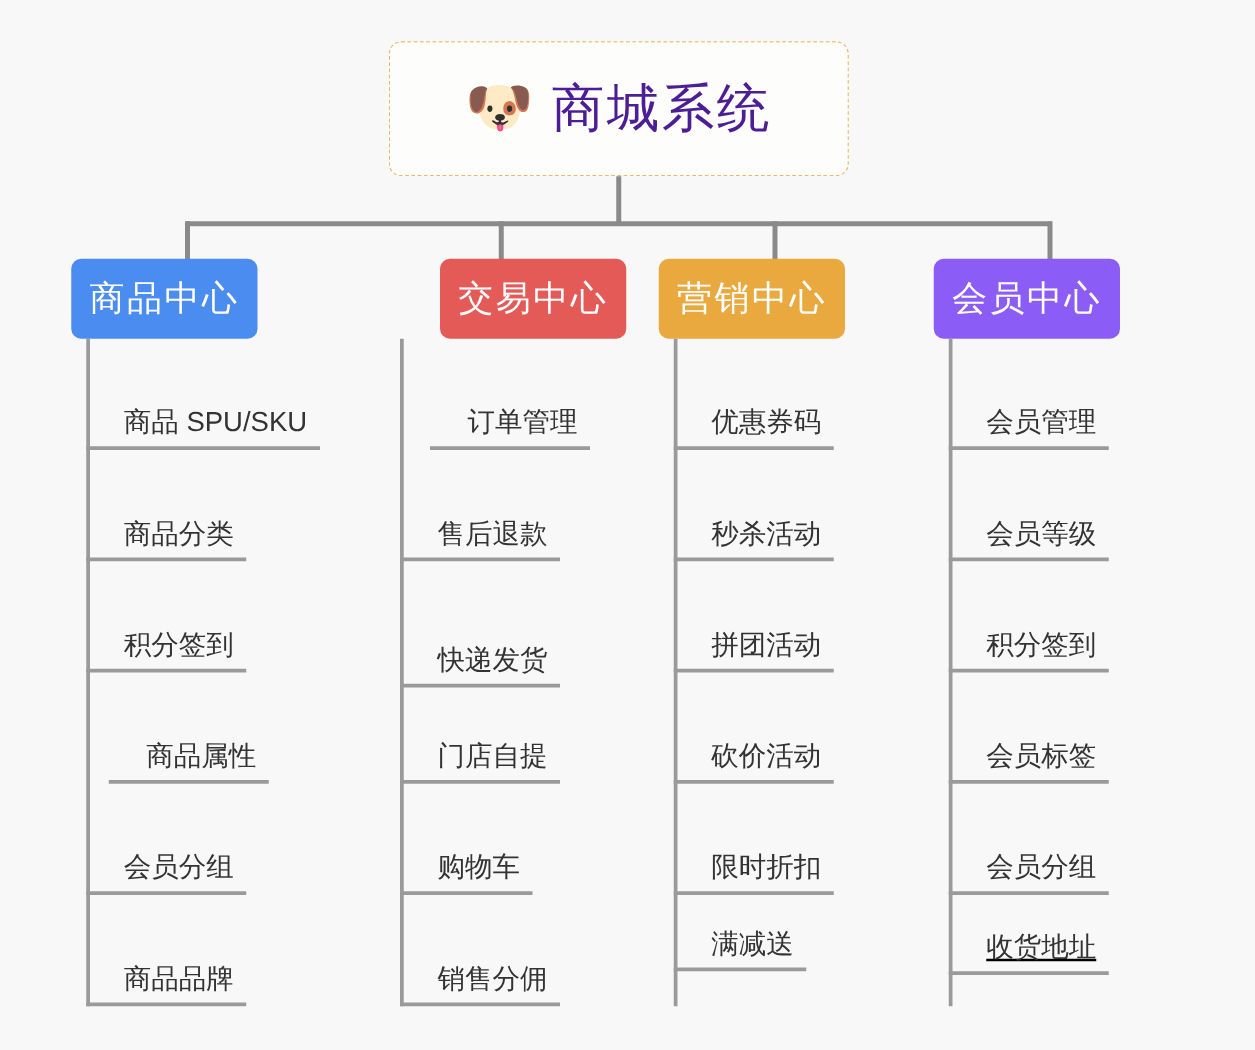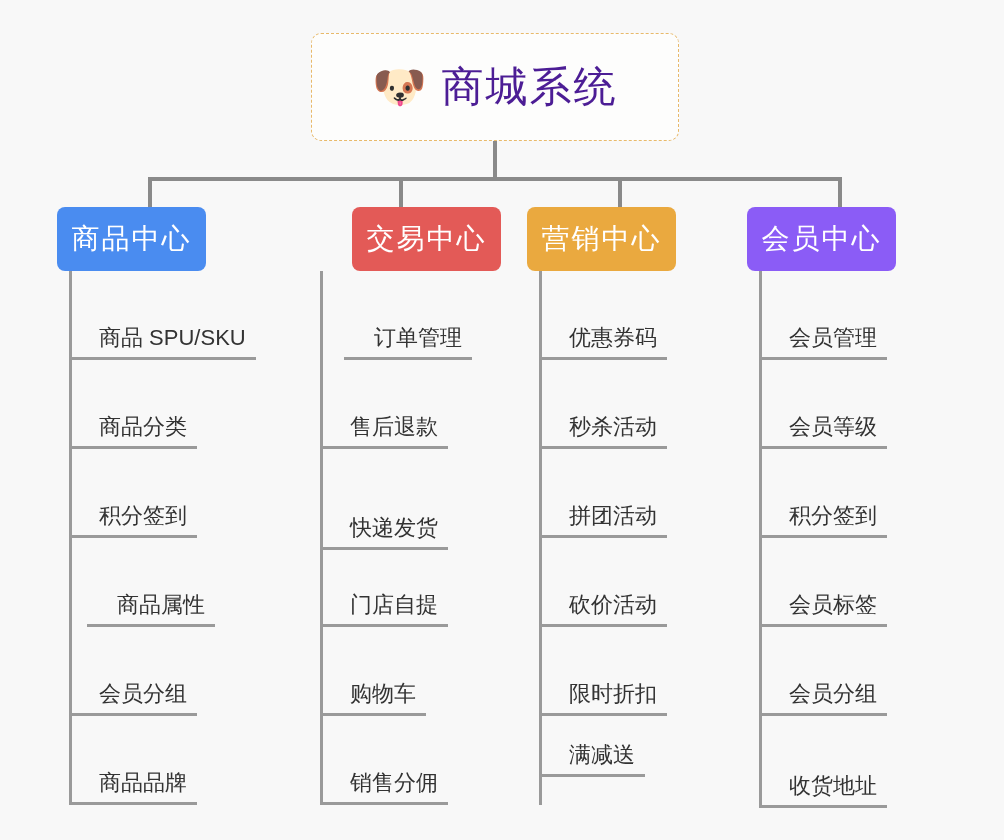--- a/index.html
+++ b/index.html
@@ -224,19 +224,19 @@
         </div>
         <div class="leaf" style="top: 178px;">
           <span class="leaf-label">积分签到</span>
         </div>
         <div class="leaf" style="top: 267px;">
           <span class="leaf-label">会员标签</span>
         </div>
         <div class="leaf" style="top: 356px;">
           <span class="leaf-label">会员分组</span>
         </div>
-        <div class="leaf" style="top: 448px;">
+        <div class="leaf" style="top: 420px; text-decoration: underline;">
           <span class="leaf-label">收货地址</span>
         </div>
       </div>
     </div>
 
 </div>
 
 </body></html>

